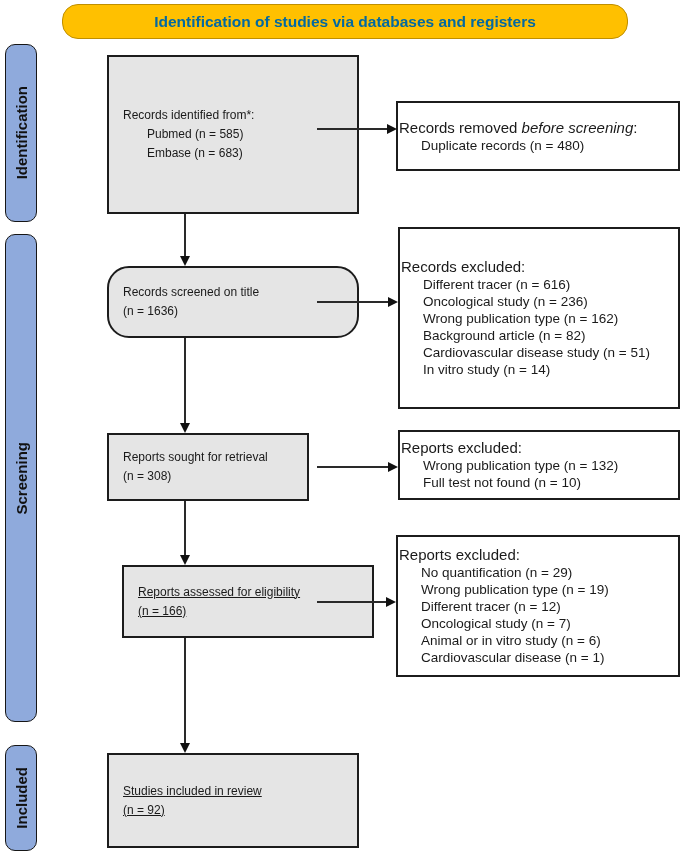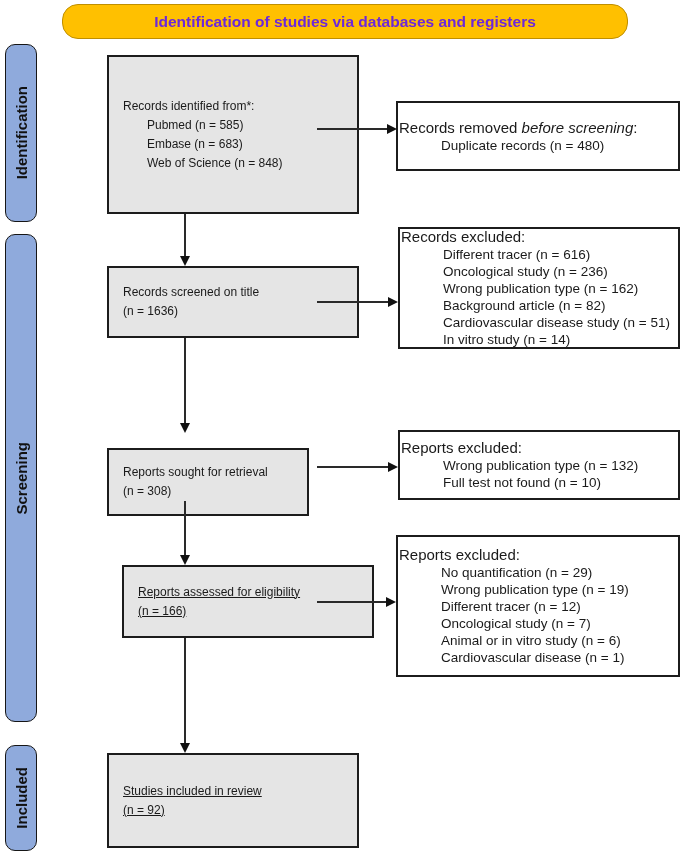--- a/index.html
+++ b/index.html
@@ -22,21 +22,21 @@
     width: 566px; height: 35px;
     background: #FFC000;
     border: 1.5px solid #BF8F00;
     border-radius: 16px;
     box-sizing: border-box;
     display: flex;
     align-items: center;
     justify-content: center;
     font-size: 15.5px;
     font-weight: bold;
-    color: #6d28d9;
+    color: #0369a1;
   }
   .ribbon {
     position: absolute;
     left: 5px;
     width: 32px;
     background: #8FAADC;
     border: 1.8px solid #161616;
     border-radius: 10px;
     box-sizing: border-box;
     display: flex;
@@ -80,29 +80,29 @@
     flex-direction: column;
     justify-content: center;
     font-size: 15px;
     line-height: 18px;
     padding-left: 1px;
     padding-right: 4px;
   }
   .side-box .item {
     font-size: 13.5px;
     line-height: 17px;
-    margin-left: 42px;
+    margin-left: 22px;
   }
   .italic { font-style: italic; }
 
   .box-records-identified { left: 65px;  top: 55px;  width: 252px; height: 159px; }
   .box-records-removed    { left: 396px; top: 101px; width: 284px; height: 70px;  }
-  .box-records-screened   { left: 65px;  top: 266px; width: 252px; height: 72px;  }
-  .box-records-excluded   { left: 398px; top: 227px; width: 282px; height: 122px; }
-  .box-reports-sought     { left: 65px;  top: 448px; width: 202px; height: 68px; justify-content: center;  }
+  .box-records-screened   { left: 65px;  top: 266px; width: 252px; height: 72px; border-radius: 22px;  }
+  .box-records-excluded   { left: 398px; top: 227px; width: 282px; height: 182px; }
+  .box-reports-sought     { left: 65px;  top: 433px; width: 202px; height: 68px; justify-content: center;  }
   .box-reports-excluded-1 { left: 398px; top: 430px; width: 282px; height: 70px;  }
   .box-reports-assessed   { left: 80px;  top: 565px; width: 252px; height: 73px; text-decoration: underline;  }
   .box-reports-excluded-2 { left: 396px; top: 535px; width: 284px; height: 142px; }
   .box-studies-included   { left: 65px;  top: 753px; width: 252px; height: 95px; text-decoration: underline;  }
 
   .hline, .vline { position: absolute; background: #2a2a2a; }
   .hline { height: 1.5px; }
   .vline { width: 1.5px; }
   .head-right {
     position: absolute; width: 0; height: 0;
@@ -133,21 +133,20 @@
     <span>Screening</span>
   </div>
   <div class="ribbon ribbon-included">
     <span>Included</span>
   </div>
 
   <div class="box box-records-identified">
     <div>Records identified from*:</div>
     <div class="indent">Pubmed (n = 585)</div>
     <div class="indent">Embase (n = 683)</div>
-    <div class="indent">Web of Science (n = 848)</div>
   </div>
 
   <div class="side-box box-records-removed">
     <div><span>Records removed </span><span class="italic">before screening</span><span>:</span></div>
     <div class="item">Duplicate records (n = 480)</div>
   </div>
 
   <div class="box box-records-screened">
     <div>Records screened on title</div>
     <div>(n = 1636)</div>

